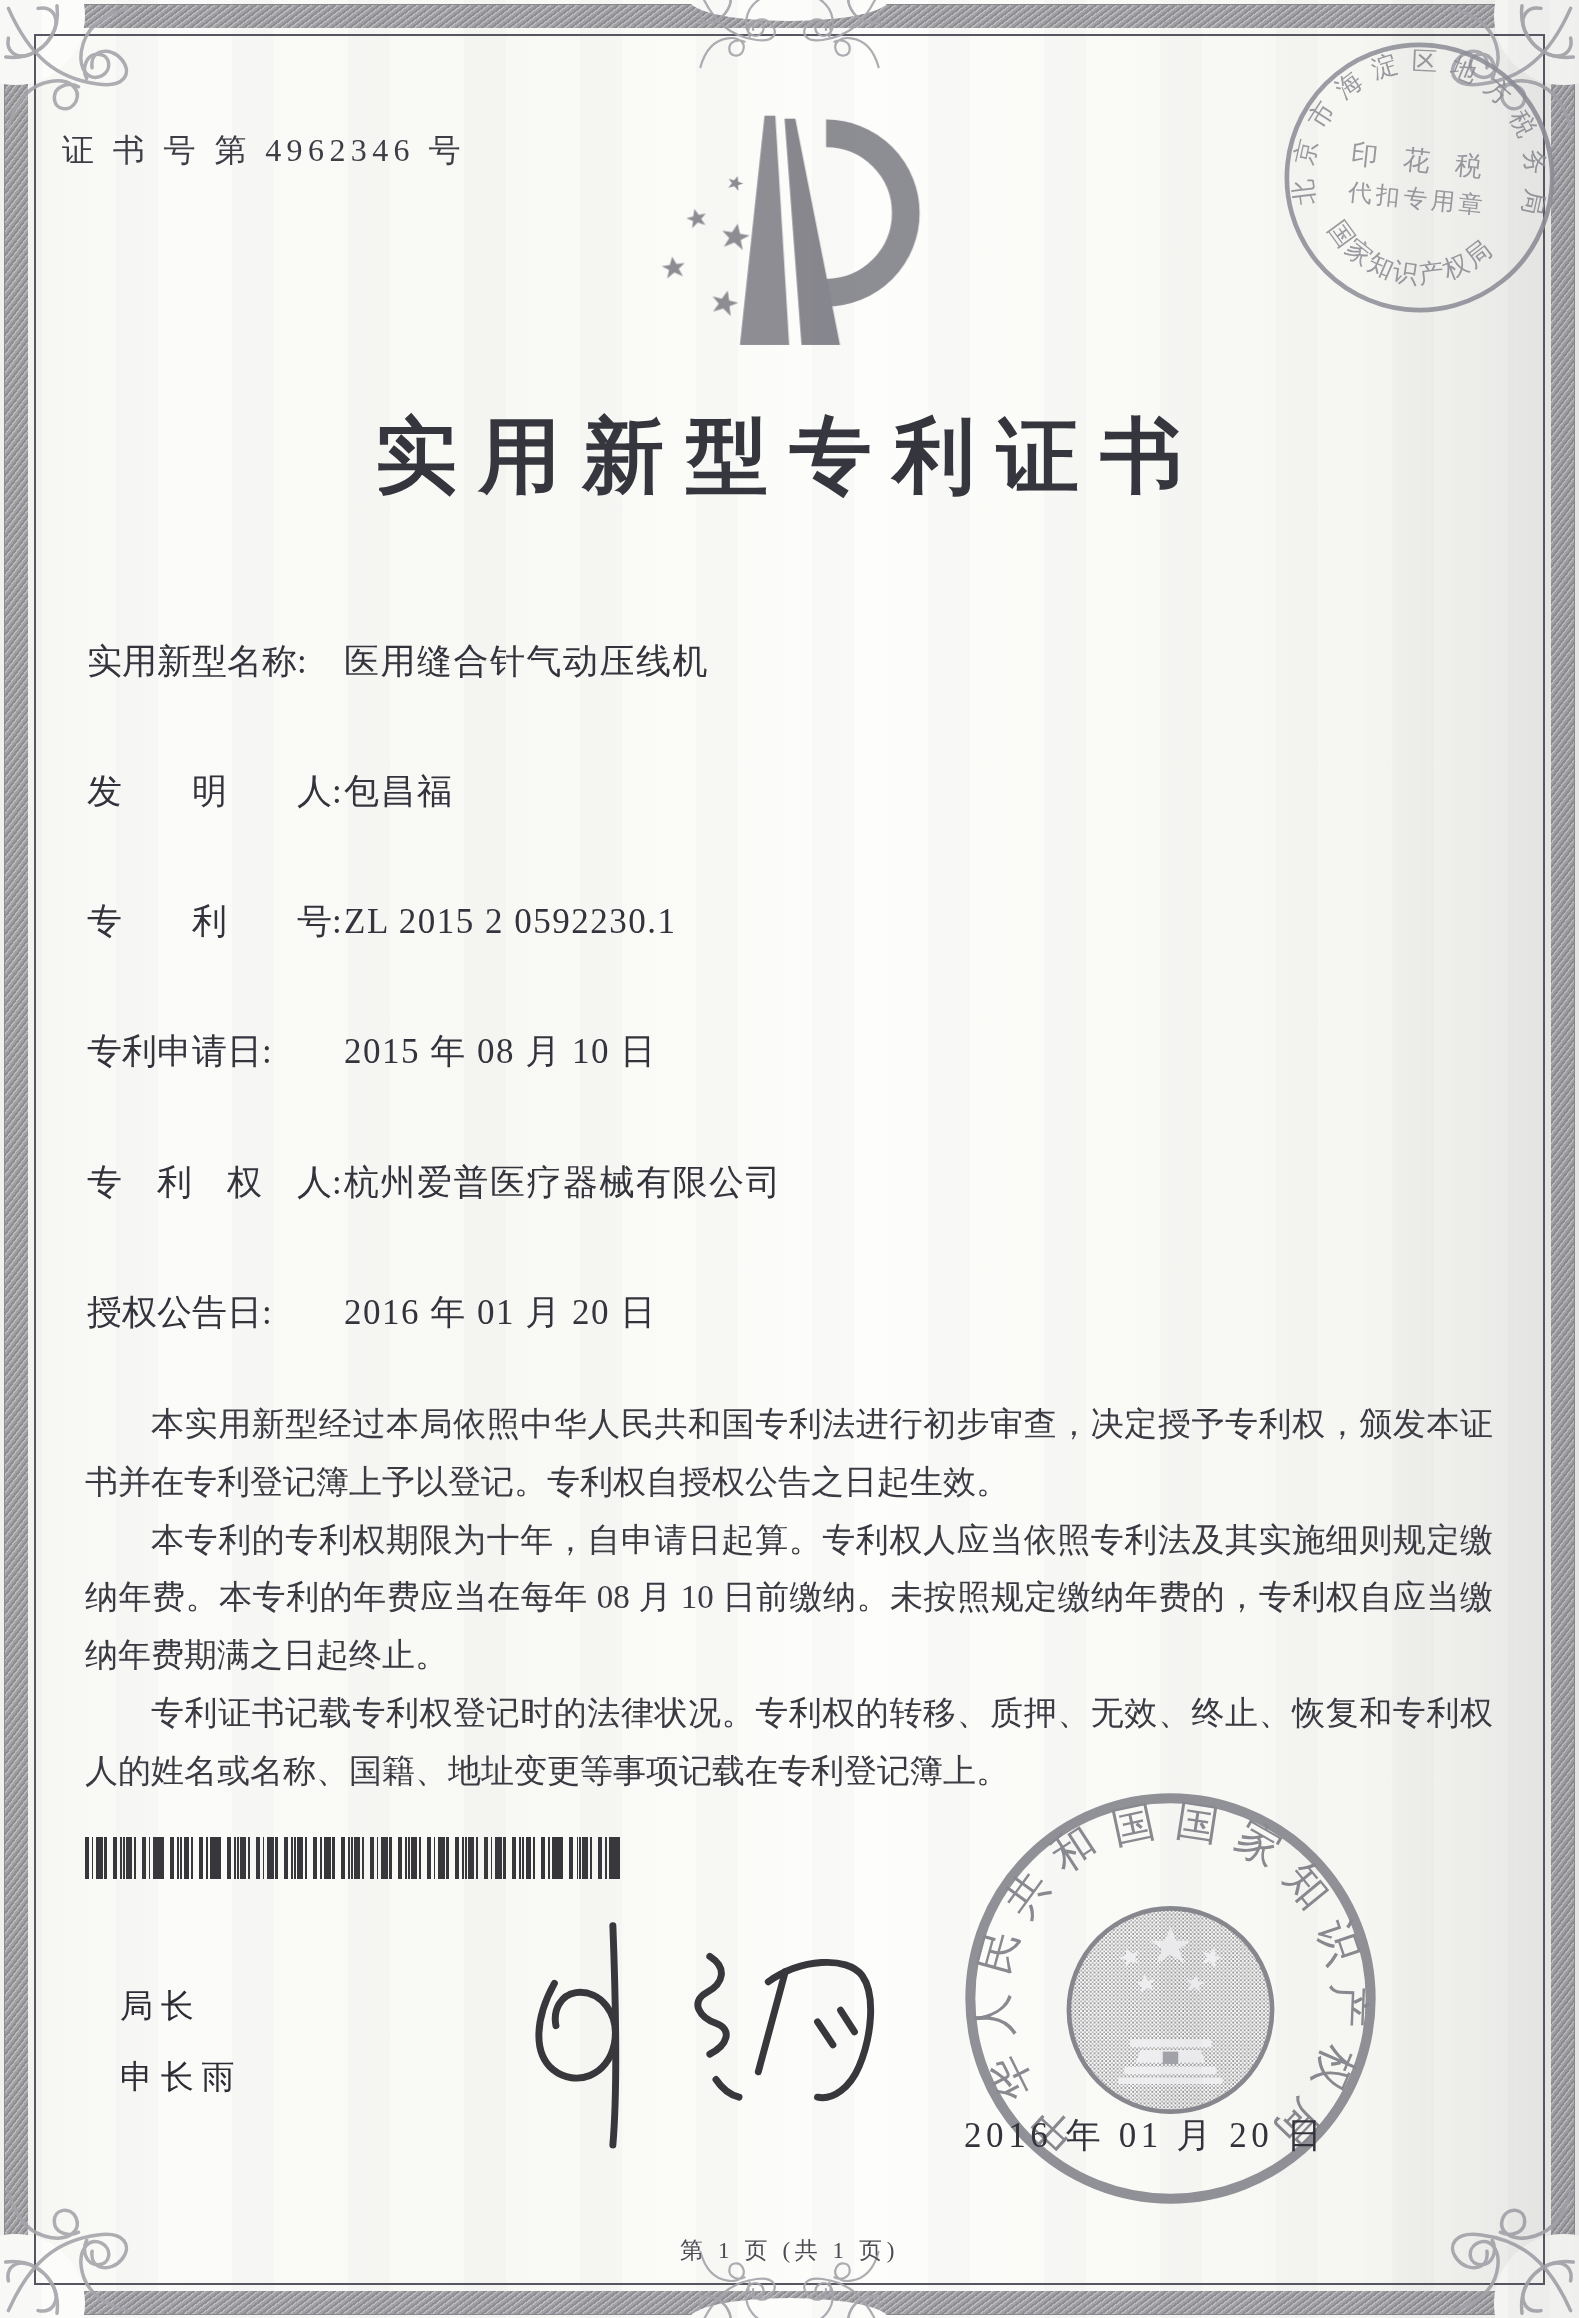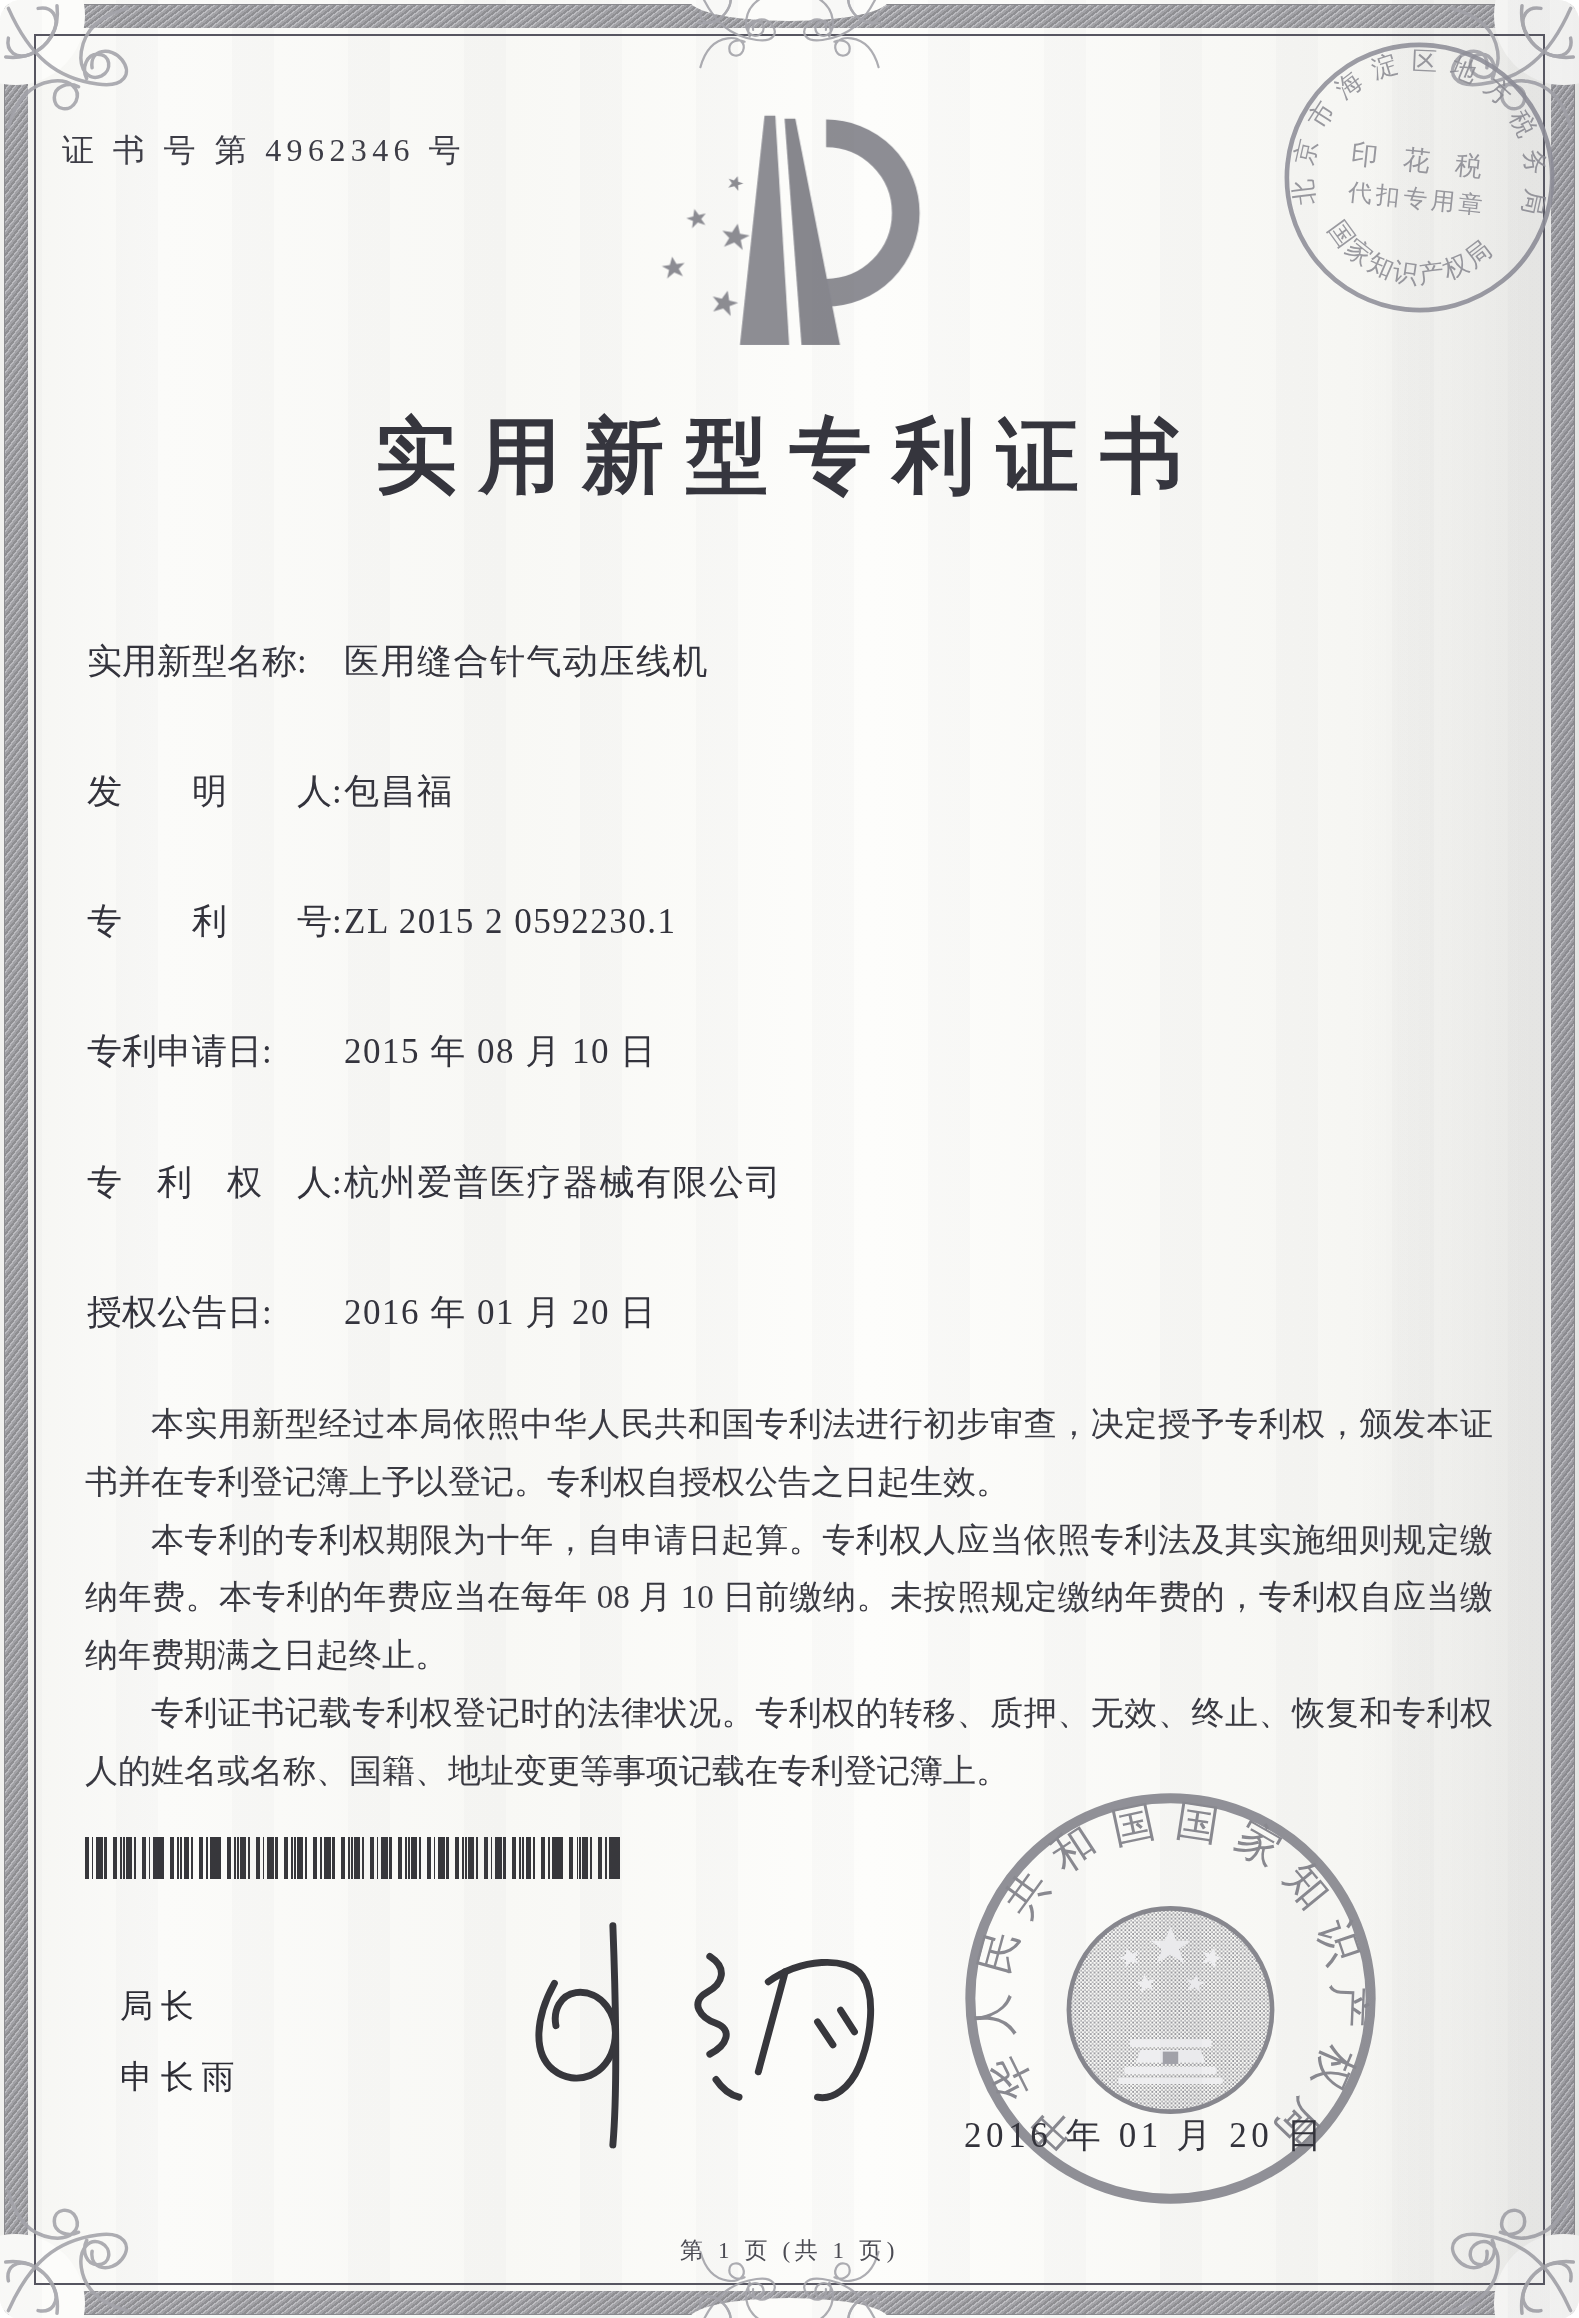--- a/index.html
+++ b/index.html
@@ -1,21 +1,20 @@
 <!DOCTYPE html>
 <html style="font-size:12.3px"><head>
 <meta charset="utf-8">
 <style>
   html,body{margin:0;padding:0;background:#ffffff;}
   .sheet{
     position:relative; width:1579px; height:2319px; overflow:hidden;
     font-family:"Liberation Serif","DejaVu Serif",serif;
     background:linear-gradient(90deg,#f5f5f2 0%,#fbfbf9 10%,#f8f8f5 32%,#fdfdfb 55%,#f7f7f4 82%,#f1f1ee 100%);
     color:#35353c;
-    border-radius:21px;
   }
   .scan-bands{position:absolute;inset:0;pointer-events:none;z-index:6;
     background:
       repeating-linear-gradient(90deg,rgba(110,110,125,.028) 0 42px,rgba(0,0,0,0) 42px 116px),
       linear-gradient(90deg,rgba(0,0,0,0) 86%,rgba(95,95,110,.08) 100%);
   }
   
   .frame-band{position:absolute;inset:4.6px;border:23px solid transparent;z-index:1;
     border-image:repeating-linear-gradient(135deg,#8f8f93 0 2.3px,#bdbdc1 2.3px 3.9px,#a2a2a6 3.9px 6.2px) 30;
     outline:0.8px solid #8a8a8e;outline-offset:-0.8px;}

